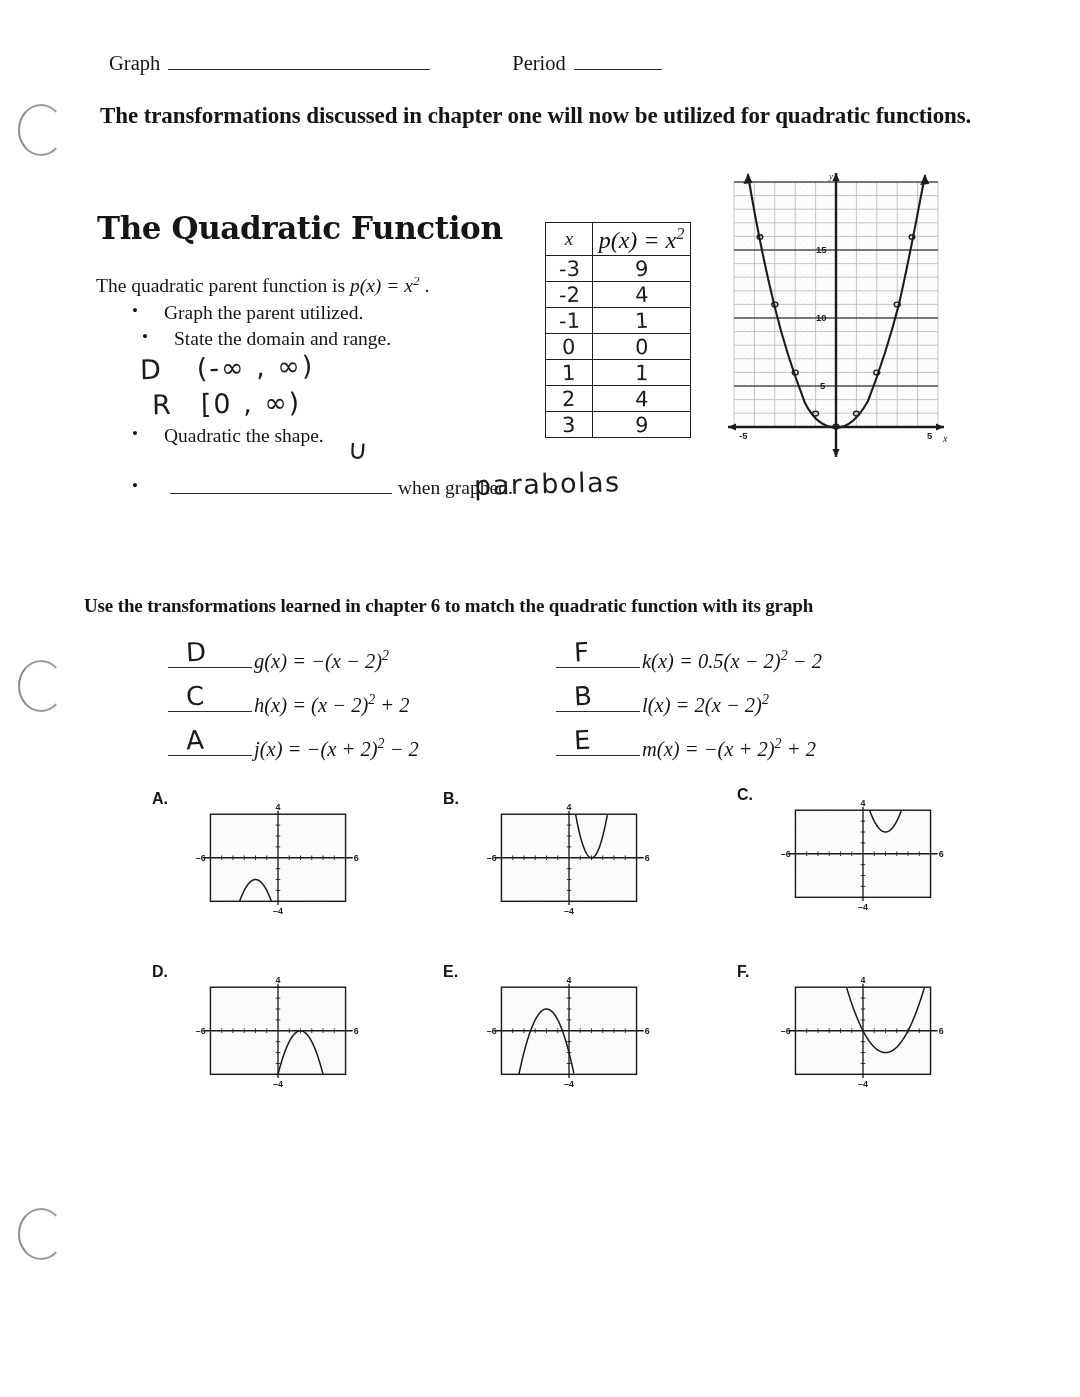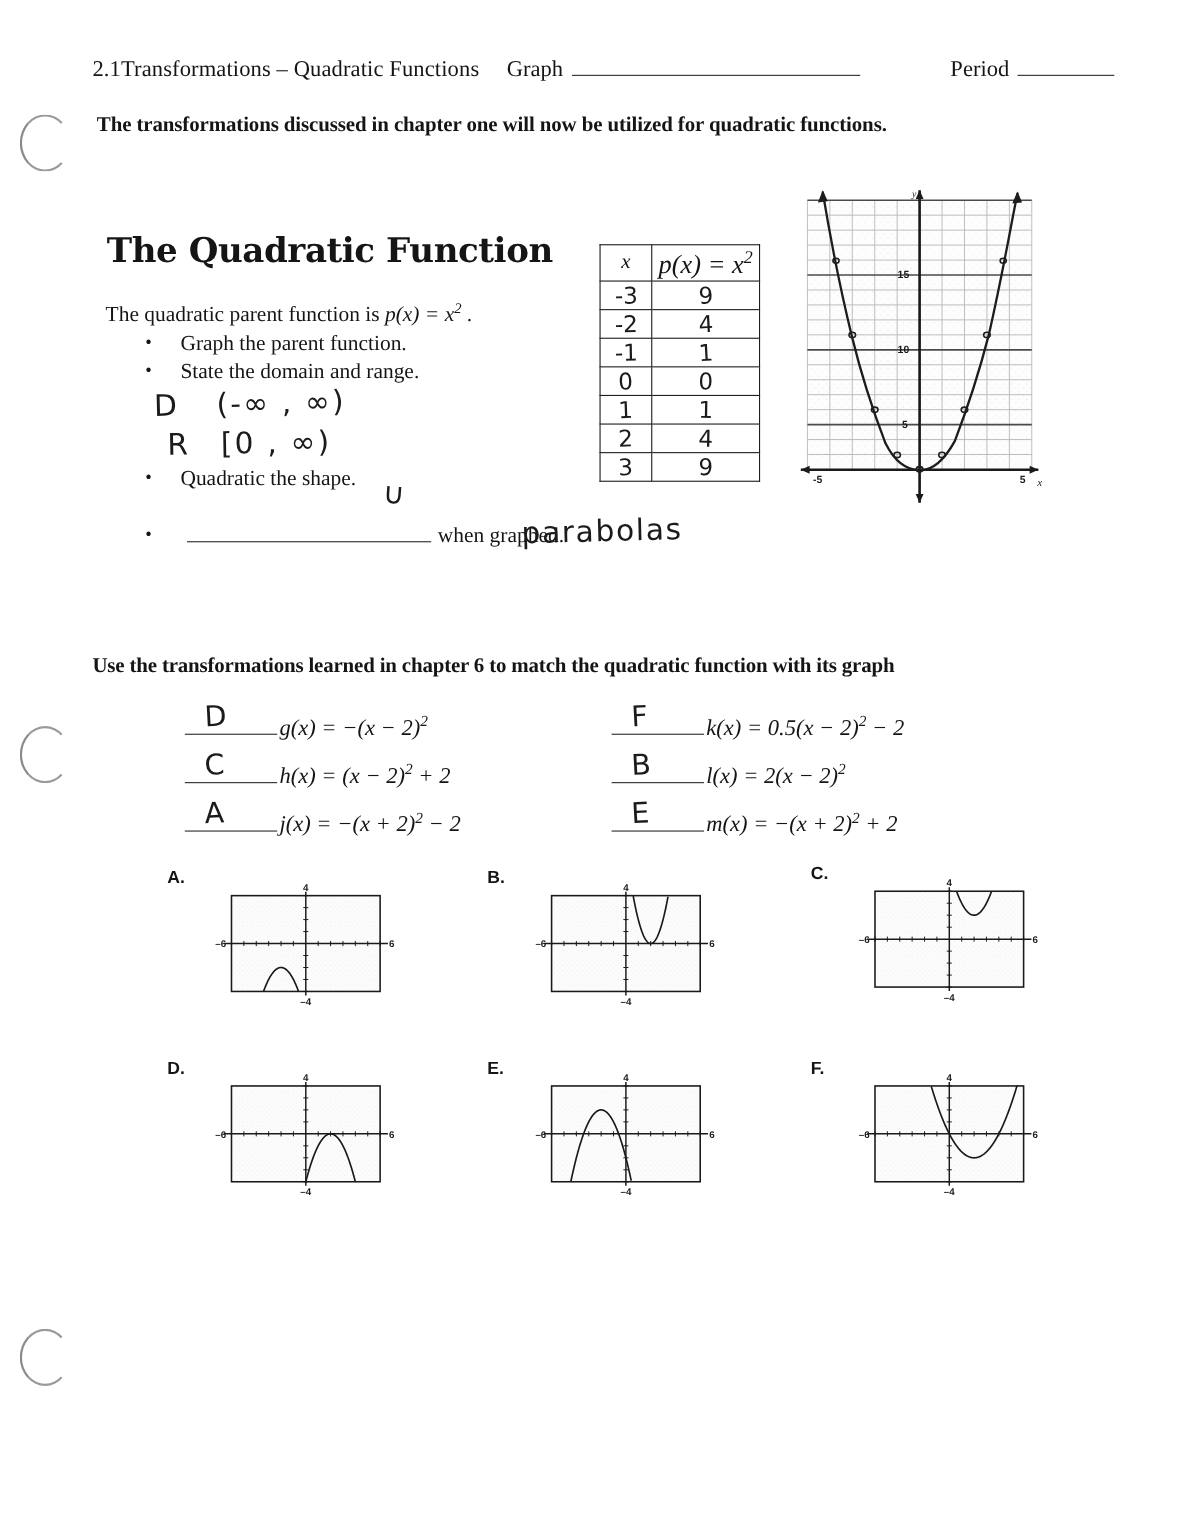--- a/index.html
+++ b/index.html
@@ -40,22 +40,22 @@
   .rule {
     flex: 0 0 auto;
     border-bottom: 1.6px solid #2a2a2a;
     margin: 0 6px 2px 8px;
   }
   .rule.name-rule { width: 262px; }
   .rule.period-rule { width: 88px; }
   .hdr-period { margin-left: 76px; white-space: nowrap; }
 
   .subhead {
-    position: absolute; left: 88px; top: 103px;
-    font-size: 19px; font-weight: bold;
+    position: absolute; left: 100px; top: 103px;
+    font-size: 23px; font-weight: bold;
     letter-spacing: -.1px;
   }
 
   
   .sec-title {
     position: absolute; left: 97px; top: 210px;
     font-size: 31px; font-weight: bold;
     font-family: "DejaVu Serif", serif;
     letter-spacing: -.4px;
   }
@@ -73,21 +73,21 @@
     margin-bottom: 2px;
     min-height: 26px;
   }
   .bullet::before {
     content: "\2022";
     position: absolute; left: 36px; top: -1px;
     font-size: 17px;
   }
 
   .b-graph { position: absolute; left: 96px; top: 302px; }
-  .b-domain { position: absolute; left: 96px; top: 328px; }
+  .b-domain { position: absolute; left: 106px; top: 328px; }
   .b-shape  { position: absolute; left: 96px; top: 425px; }
   .b-family { position: absolute; left: 96px; top: 477px; width: 790px; }
 
   .family-row { display: flex; align-items: baseline; }
   .fill-rule {
     border-bottom: 1.5px solid #2a2a2a;
     width: 222px; margin: 0 6px 2px 6px;
     position: relative;
   }
 
@@ -200,39 +200,38 @@
   .m-f { left: 737px; top: 963px; }
 </style>
 </head>
 <body>
 
 <div class="punch p1"></div>
 <div class="punch p2"></div>
 <div class="punch p3"></div>
 
 <div class="header">
-  <span class="hdr-title">2.1Transformations – Quadratic Functions</span>
   <span class="hdr-name">Graph</span>
   <span class="rule name-rule"></span>
   <span class="hdr-period">Period</span>
   <span class="rule period-rule"></span>
 </div>
 
 <div class="subhead">The transformations discussed in chapter one will now be utilized for quadratic functions.</div>
 
 <div class="sec-title">The Quadratic Function</div>
 
 <div class="parent-line">
   <span>The quadratic parent function is</span>
   <span class="math"><i>p</i>(<i>x</i>) = <i>x</i><sup class="exp">2</sup></span>
   <span>.</span>
 </div>
 
 <div class="bullet b-graph">
-  <span>Graph the parent function.</span>
+  <span>Graph the parent utilized.</span>
 </div>
 <div class="bullet b-domain">
   <span>State the domain and range.</span>
 </div>
 <div class="bullet b-shape">
   <span>Quadratic the shape.</span>
 </div>
 <div class="bullet b-family">
   <div class="family-row">
     <span class="fill-rule"></span>

